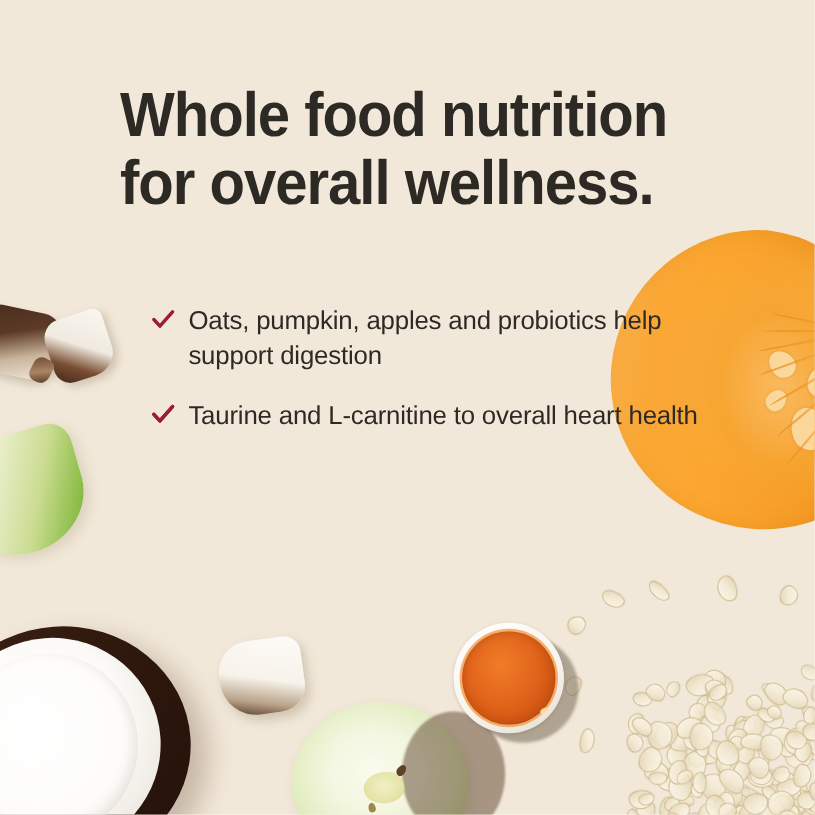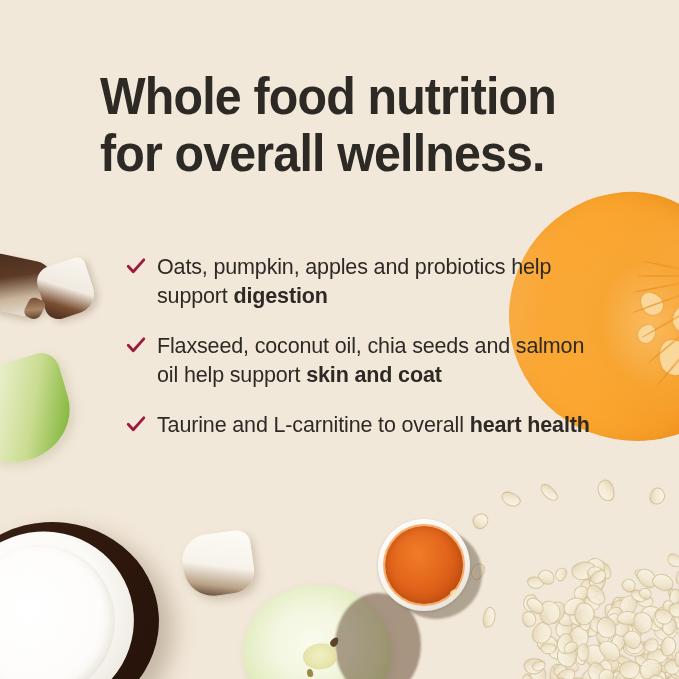--- a/index.html
+++ b/index.html
@@ -68,21 +68,21 @@
     position: absolute;
     left: 0px;
     top: 3px;
     width: 22px;
     height: 22px;
     display: block;
   }
 
   .bullet-text { display: inline; }
   .bullet-text b {
-    font-weight: 700;
+    font-weight: 400;
   }
 
   
   .food { position: absolute; z-index: 10; }
 
   
   .pumpkin {
     right: -70px;
     top: 192px;
     width: 240px;
@@ -545,21 +545,20 @@
         <svg class="check-icon" viewBox="0 0 24 24" aria-hidden="true">
           <path d="M3.5 11.2 L9 17.2 L20.5 4.2" fill="none" stroke="#9C1B3C" stroke-width="3.1" stroke-linecap="round" stroke-linejoin="round"></path>
         </svg>
         <span class="bullet-text"><span>Oats, pumpkin, apples and probiotics help support </span><b>digestion</b></span>
       </li>
 
       <li class="bullet">
         <svg class="check-icon" viewBox="0 0 24 24" aria-hidden="true">
           <path d="M3.5 11.2 L9 17.2 L20.5 4.2" fill="none" stroke="#9C1B3C" stroke-width="3.1" stroke-linecap="round" stroke-linejoin="round"></path>
         </svg>
-        <span class="bullet-text"><span>Flaxseed, coconut oil, chia seeds and salmon oil help support </span><b>skin and coat</b></span>
       </li>
 
       <li class="bullet">
         <svg class="check-icon" viewBox="0 0 24 24" aria-hidden="true">
           <path d="M3.5 11.2 L9 17.2 L20.5 4.2" fill="none" stroke="#9C1B3C" stroke-width="3.1" stroke-linecap="round" stroke-linejoin="round"></path>
         </svg>
         <span class="bullet-text"><span>Taurine and L-carnitine to overall </span><b>heart health</b></span>
       </li>
 
     </ul>

